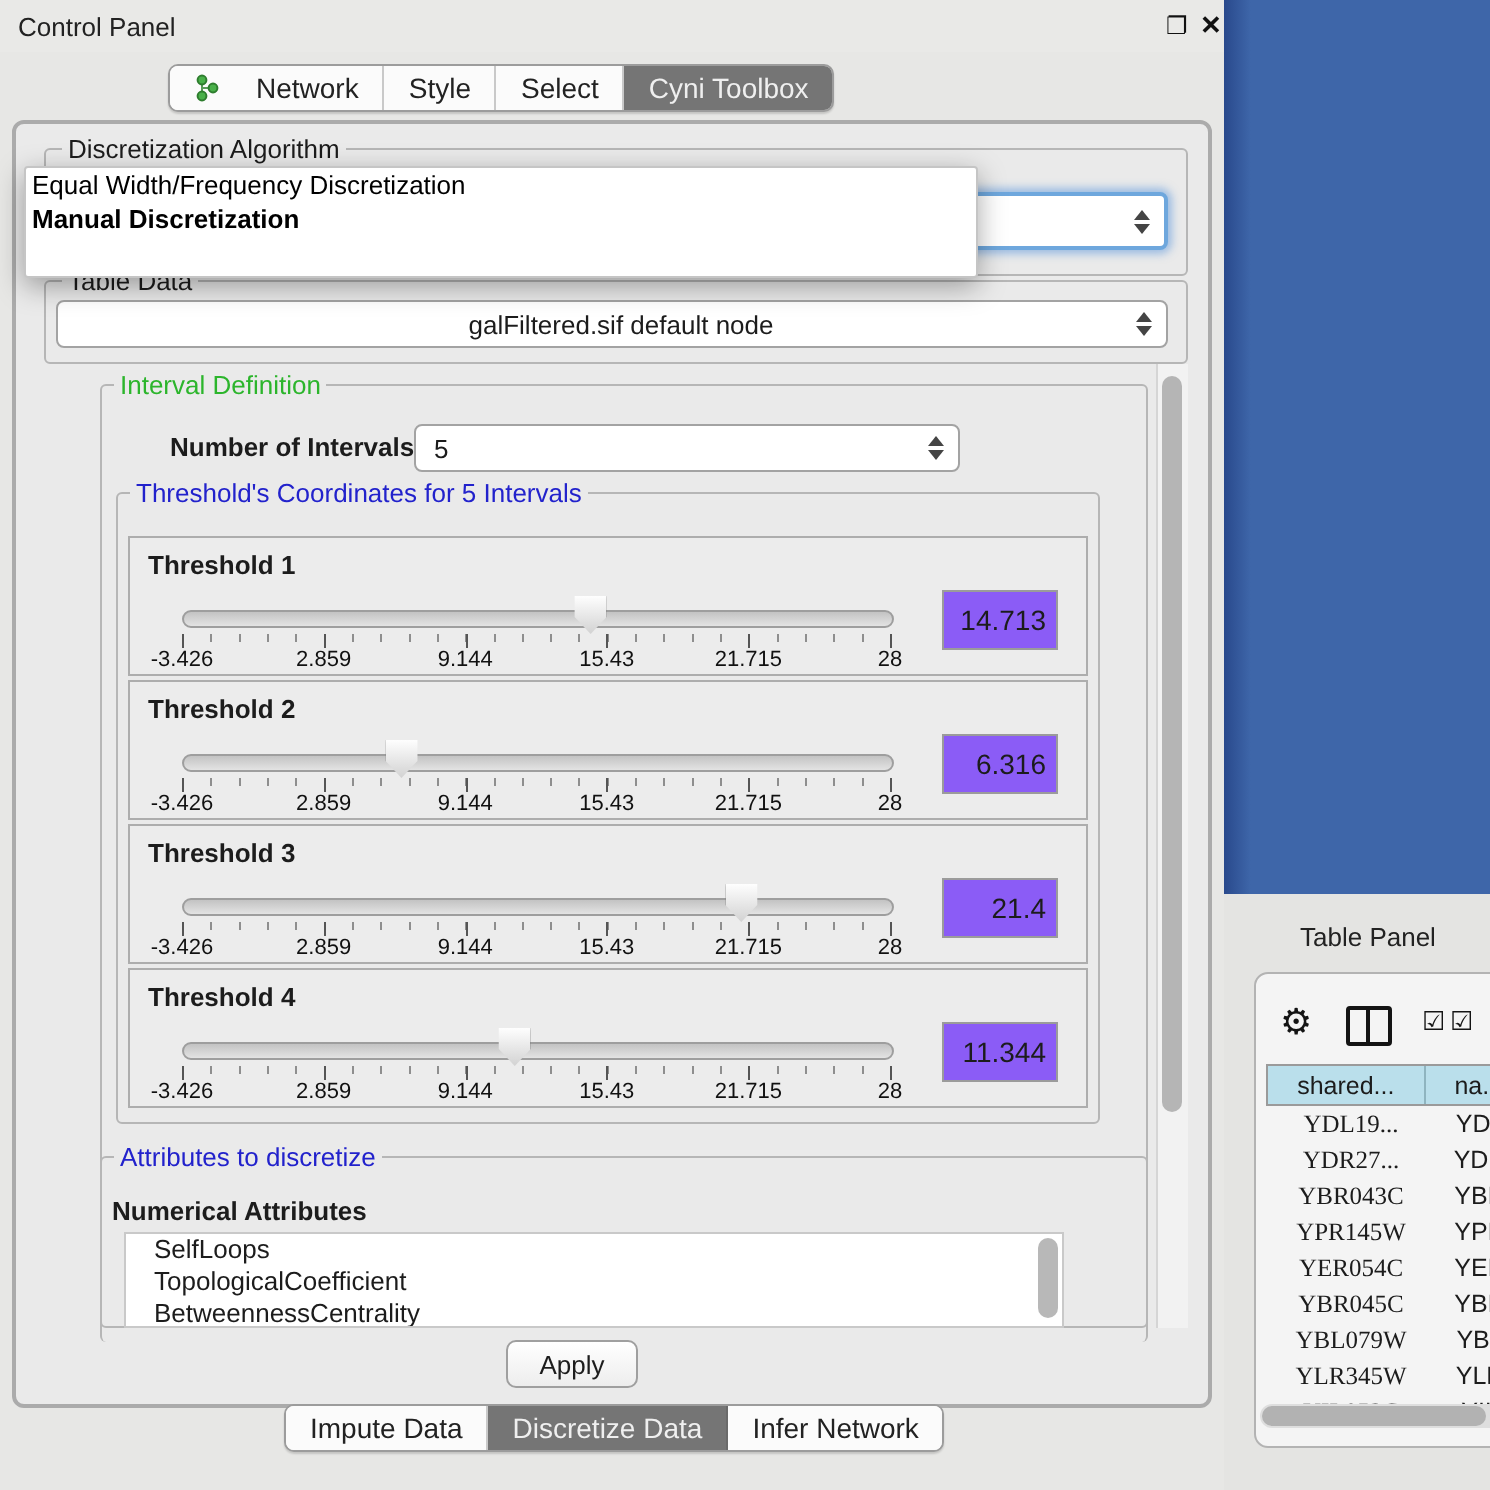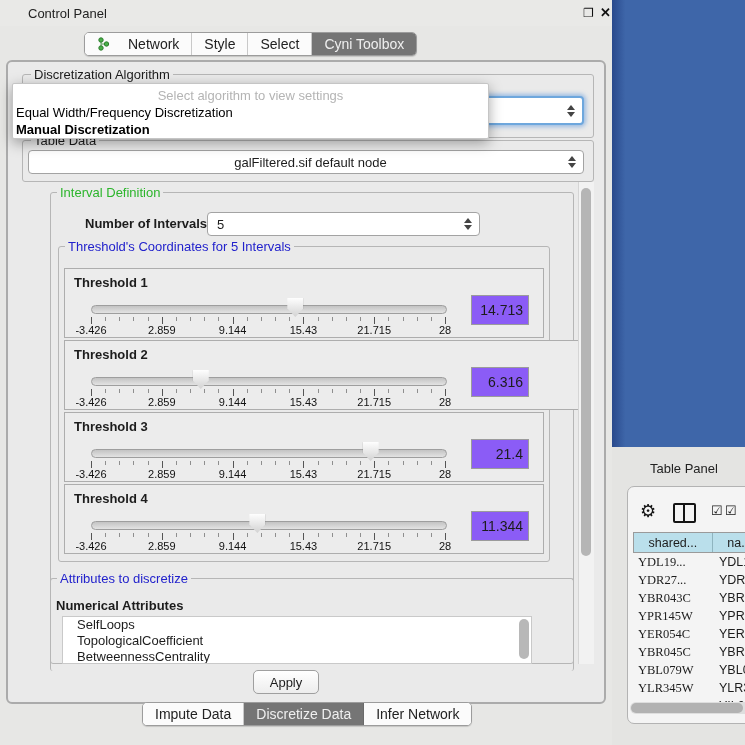--- a/index.html
+++ b/index.html
@@ -1,21 +1,21 @@
 <!DOCTYPE html>
 <html><head>
 <meta charset="utf-8">
 <style>
   html,body{margin:0;padding:0;}
   body{width:745px;height:745px;overflow:hidden;background:#e7e7e5;
        font-family:"Liberation Sans",sans-serif;color:#1c1c1c;position:relative;}
   .abs{position:absolute;}
   
   #titlebar{left:0;top:0;width:612px;height:26px;background:#e9e9e7;}
-  #cp-title{left:28px;top:6px;font-size:13px;color:#222;}
+  #cp-title{left:9px;top:6px;font-size:13px;color:#222;}
   #float-btn{left:583px;top:6px;font-size:12px;color:#111;cursor:default;}
   #close-btn{left:600px;top:5px;font-size:13px;font-weight:bold;color:#111;}
   .segbar{position:absolute;display:flex;height:22px;background:#fbfbfb;
           border:1px solid #9c9c9c;border-radius:5px;overflow:hidden;
           box-shadow:0 1px 1px rgba(0,0,0,.15);}
   .seg{display:flex;align-items:center;gap:18px;padding:0 12px;font-size:14px;
        color:#222;border-right:1px solid #c9c9c9;background:#fbfbfb;white-space:nowrap;}
   .seg:last-child{border-right:none;}
   .seg.sel{background:#757575;color:#efefef;border-right-color:#6a6a6a;}
   #toptabs{left:84px;top:32px;}
@@ -64,21 +64,21 @@
   #attr-list{left:62px;top:616px;width:468px;height:46px;background:#fff;border:1px solid #c9c9c9;overflow:hidden;}
   #attr-list .li{height:16px;line-height:16px;font-size:13px;padding-left:14px;}
   #attr-scroll{position:absolute;right:2px;top:2px;width:10px;height:40px;background:#b8b8b8;border-radius:5px;}
   #apply-btn{left:253px;top:670px;width:64px;height:22px;background:linear-gradient(#ffffff,#ededed);
              border:1px solid #9f9f9f;border-radius:5px;font-size:13px;display:flex;
              align-items:center;justify-content:center;}
   
   #bluezone{left:612px;top:0;width:133px;height:447px;
             background:linear-gradient(to right,#29498c,#3e66a9 10%);}
   
-  #tp-zone{left:612px;top:447px;width:133px;height:298px;background:#e4e4e2;}
+  #tp-zone{left:612px;top:447px;width:133px;height:298px;background:#e4e4e2;text-align:center;}
   #tp-title{left:38px;top:14px;font-size:13px;color:#222;}
   #tp-card{left:15px;top:39px;width:140px;height:236px;background:#f4f4f4;
            border:1px solid #b3b3b3;border-radius:7px;}
   #gear-icon{left:12px;top:13px;font-size:18px;color:#141414;}
   #split-icon{left:45px;top:16px;width:19px;height:16px;border:2px solid #141414;border-radius:2px;}
   #split-icon i{position:absolute;left:8px;top:0;width:2px;height:100%;background:#141414;}
   .cb{font-size:13px;color:#141414;}
   #cb1{left:83px;top:16px;} #cb2{left:97px;top:16px;}
   #tbl-head{position:absolute;left:5px;top:45px;width:135px;height:21px;display:flex;border:1px solid #9a9a9a;box-sizing:border-box;}
   .hcell{background:#badfeb;border-right:1px solid #8fb4bf;display:flex;align-items:center;
@@ -127,21 +127,20 @@
   <span class="group-label" style="left:8px;top:-8px;">Discretization Algorithm</span>
 </div>
 <div class="combo" id="algo-combo">
   <span class="stepper">
       <i class="up"></i>
       <i class="dn"></i>
     </span>
 </div>
 
 <div class="abs" id="popup">
-  <div class="pop-head">Select algorithm to view settings</div>
 <div class="pop-item">Equal Width/Frequency Discretization</div>
     <div class="pop-item bold">Manual Discretization</div>
   </div>
 
 <div class="abs group" style="left:22px;top:140px;width:570px;height:40px;">
   <span class="group-label" style="left:8px;top:-8px;">Table Data</span>
 </div>
 <div class="combo" id="tdata-combo">
   <span>galFiltered.sif default node</span>
   <span class="stepper">
@@ -177,21 +176,21 @@
       <div class="majortick" style="left: 167.6px;"></div>
       <div class="ticklabel" style="left: 167.6px;">9.144</div>
       <div class="majortick" style="left: 238.4px;"></div>
       <div class="ticklabel" style="left: 238.4px;">15.43</div>
       <div class="majortick" style="left: 309.2px;"></div>
       <div class="ticklabel" style="left: 309.2px;">21.715</div>
       <div class="majortick" style="left: 380px;"></div>
       <div class="ticklabel" style="left: 380px;">28</div>
       <div class="vbox">14.713</div>
     </div>
-    <div class="tblock abs" style="top: 340px; padding-left: 44px;">
+    <div class="tblock abs" style="top: 340px;">
       <div class="t-label">Threshold 2</div>
       <div class="track"></div>
       <div class="thumb-sl" style="left: 127.739px;"></div>
       <div class="ticks"></div>
       <div class="majortick" style="left: 26px;"></div>
       <div class="ticklabel" style="left: 26px;">-3.426</div>
       <div class="majortick" style="left: 96.8px;"></div>
       <div class="ticklabel" style="left: 96.8px;">2.859</div>
       <div class="majortick" style="left: 167.6px;"></div>
       <div class="ticklabel" style="left: 167.6px;">9.144</div>

